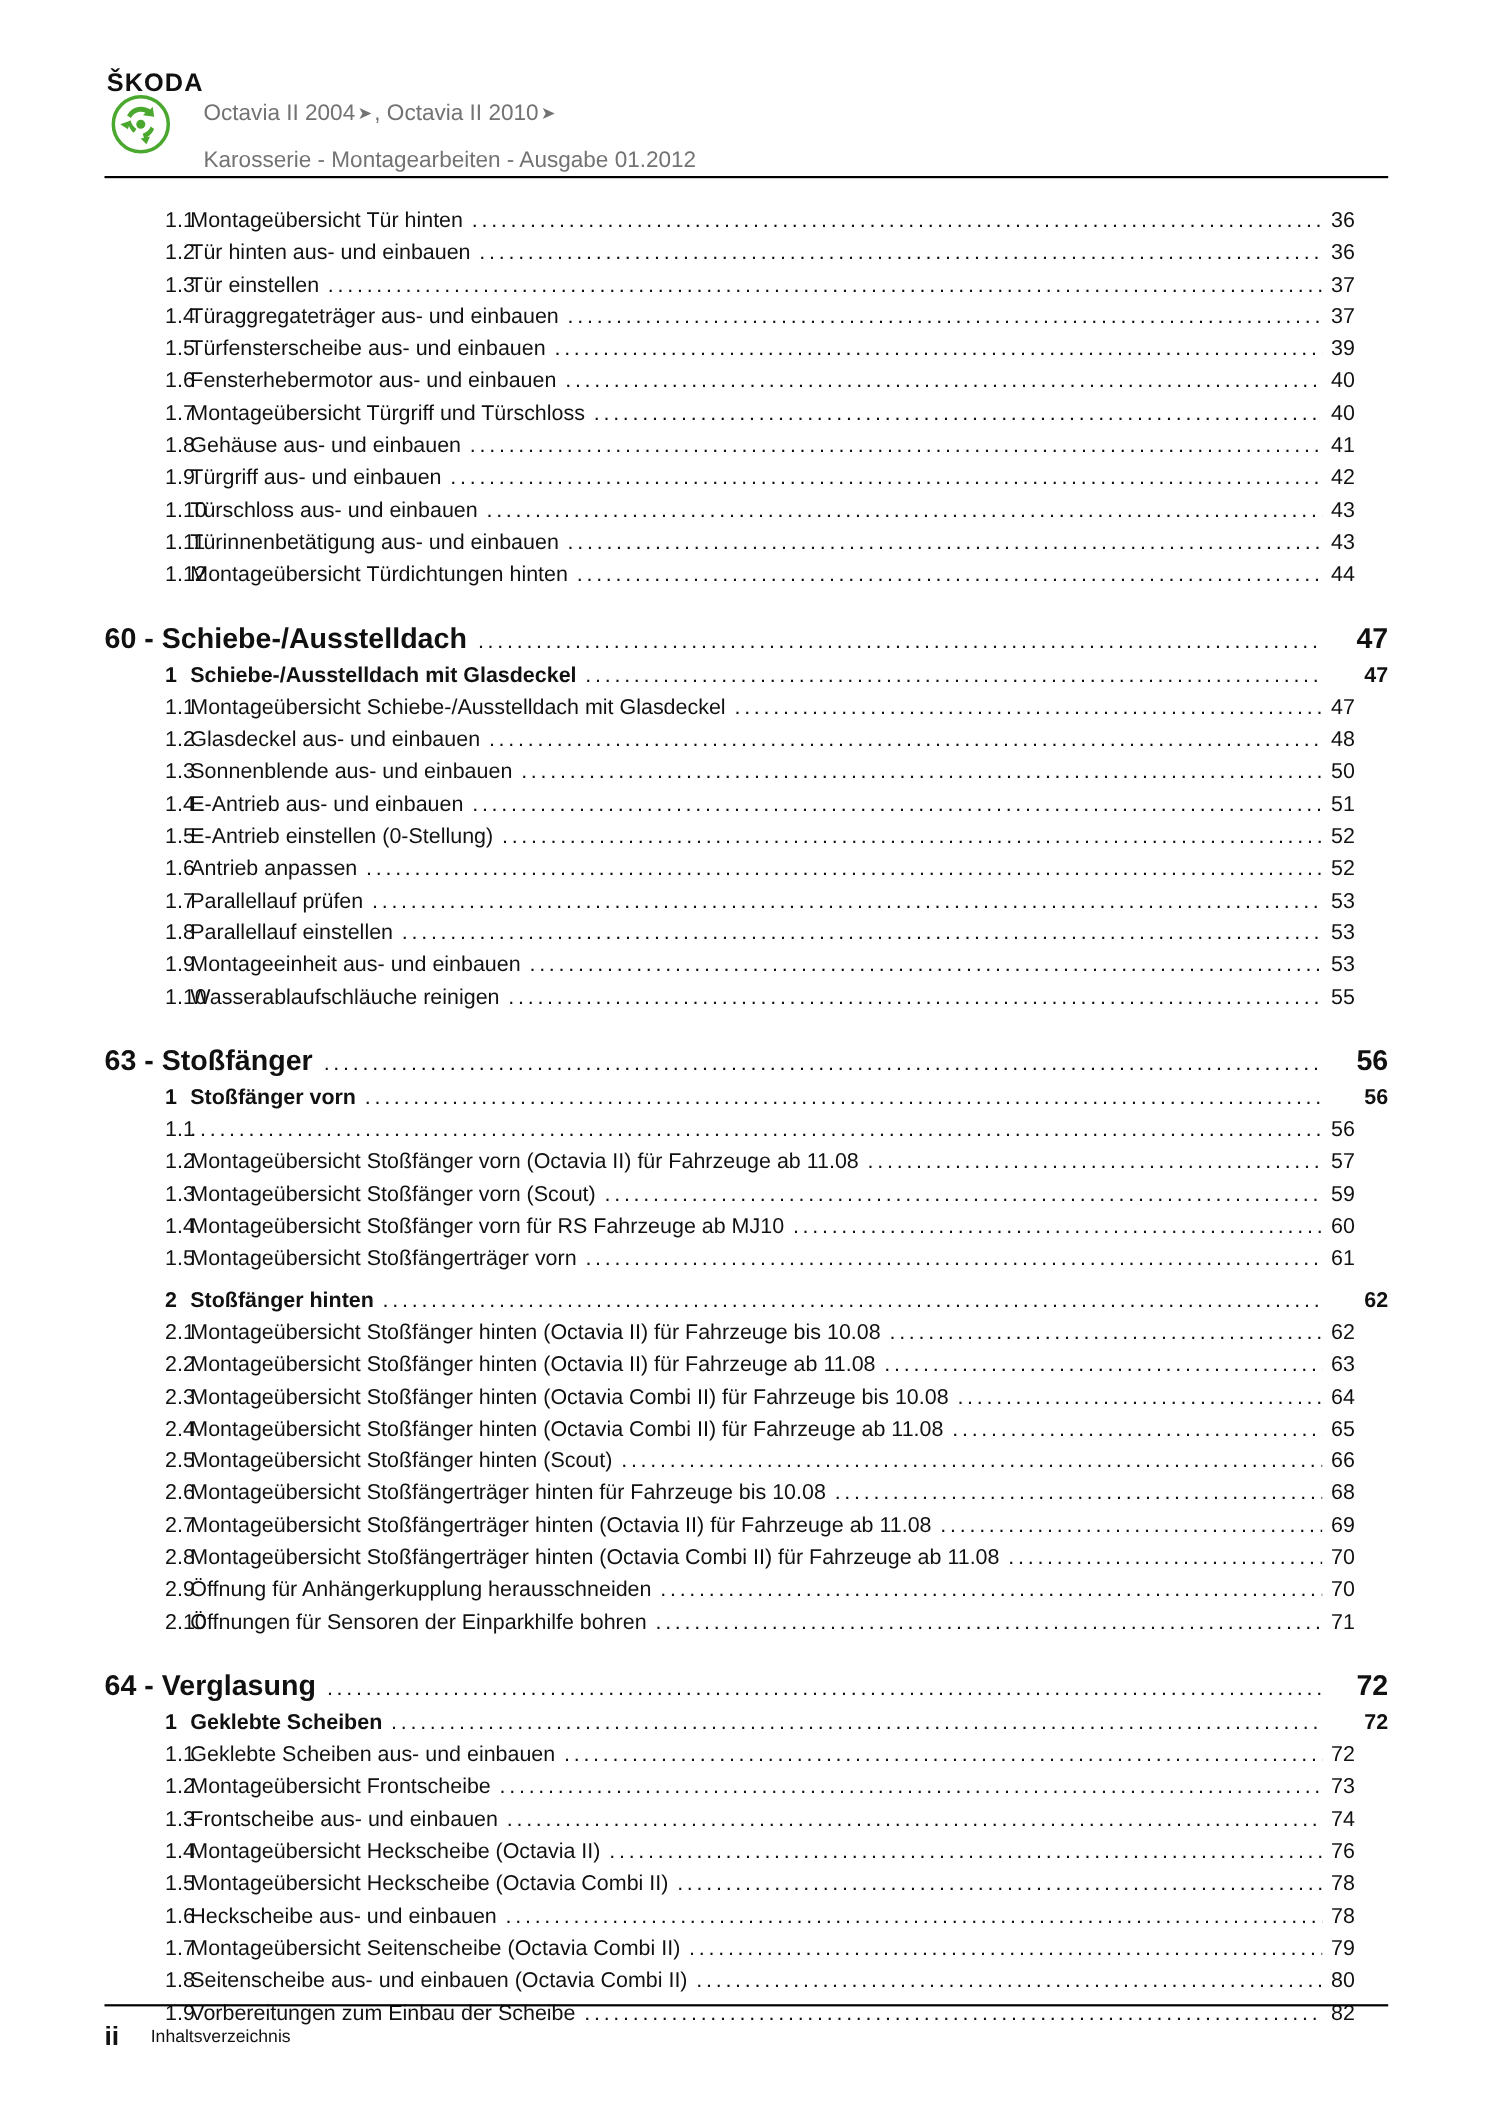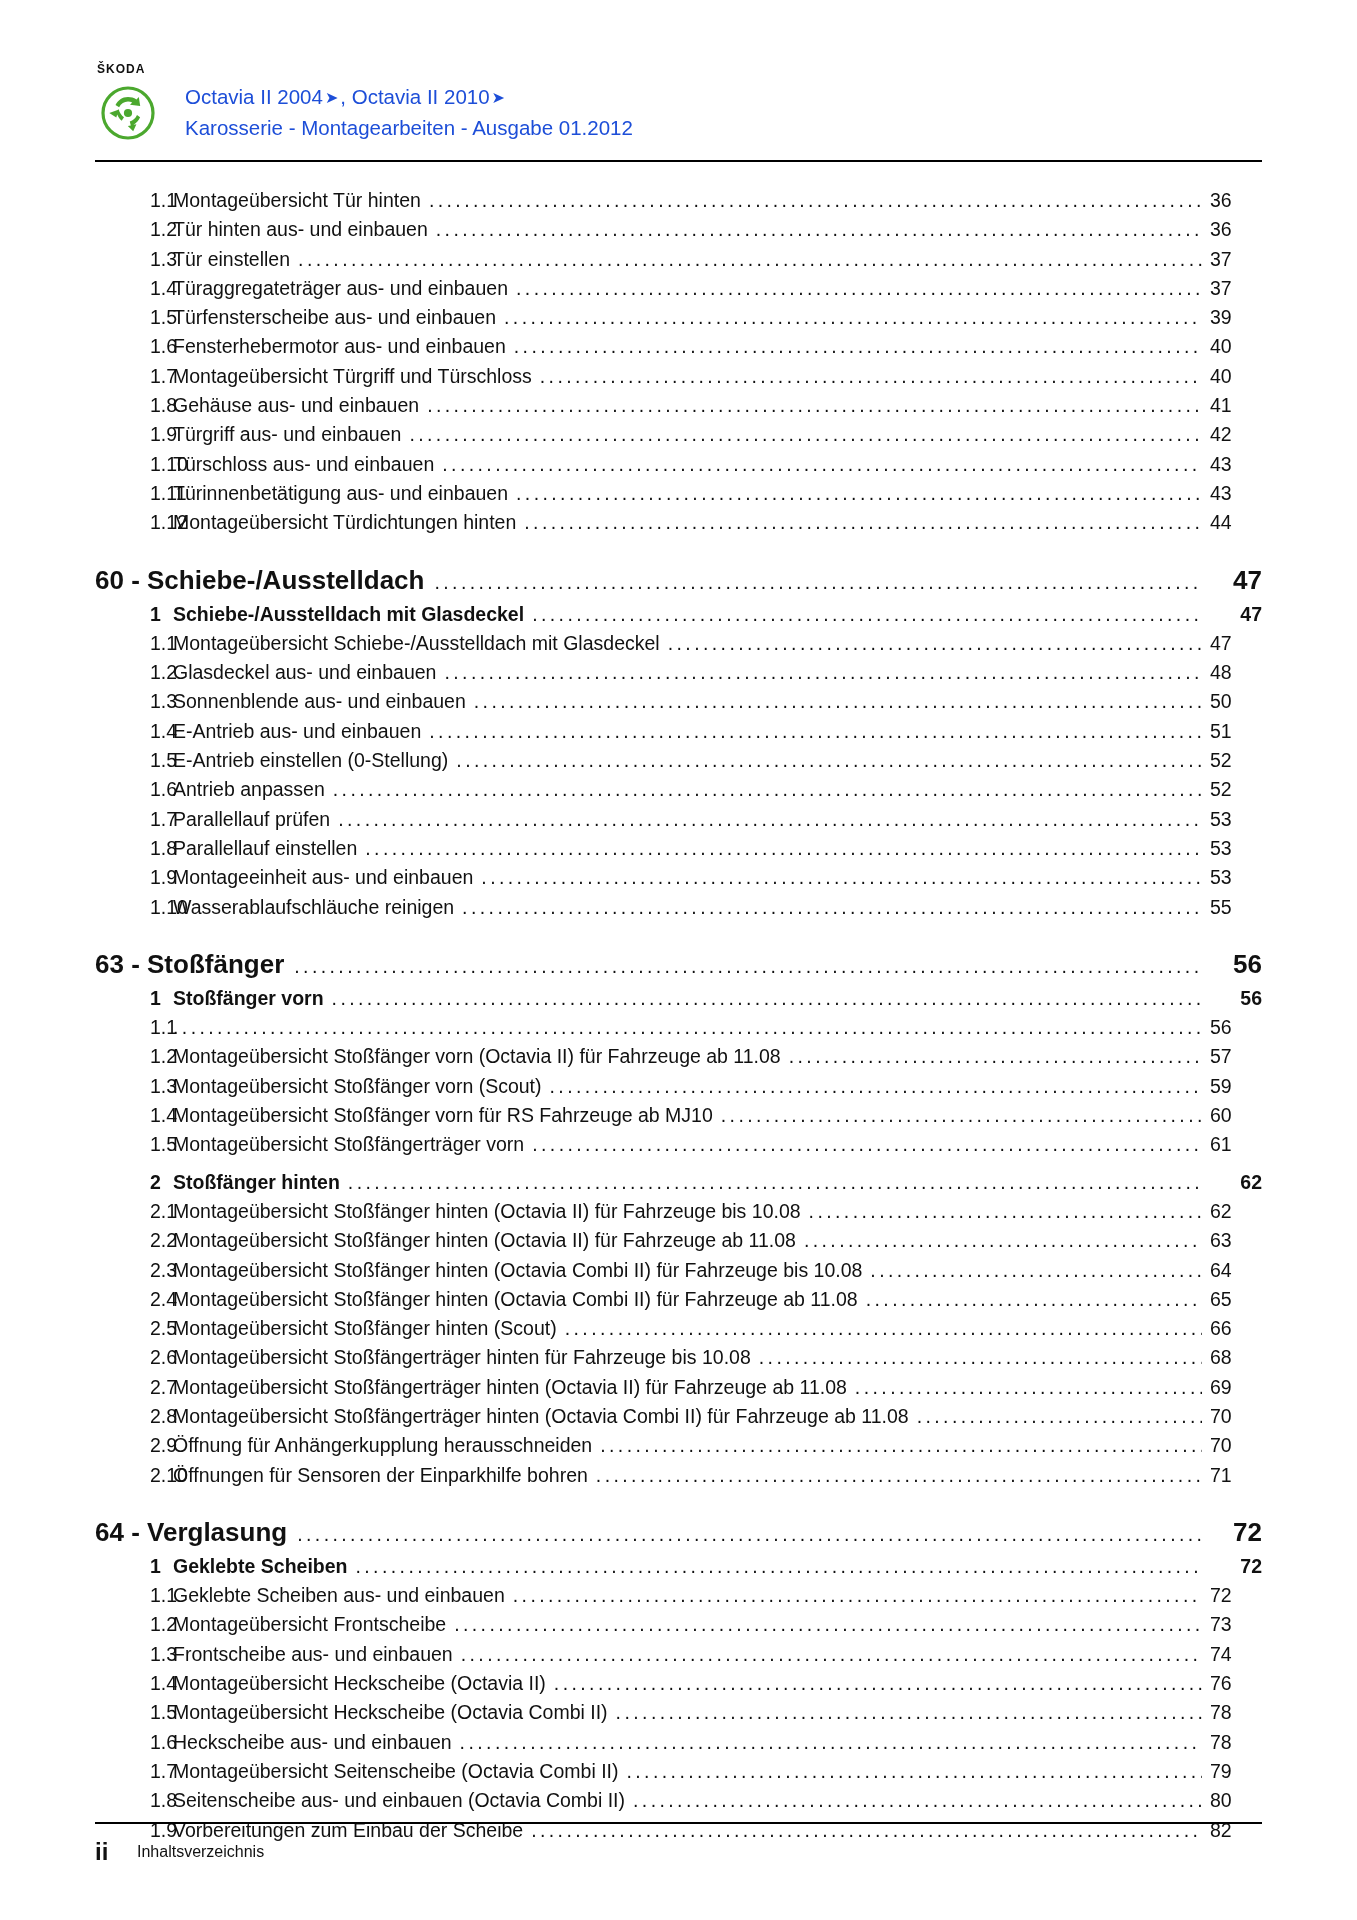--- a/index.html
+++ b/index.html
@@ -35,21 +35,21 @@
   .logo-wrap {
     position: absolute;
     left: 0;
     top: 0;
     width: 110px;
     height: 86px;
   }
   .logo-text {
     font-family: "Liberation Sans", sans-serif;
     font-weight: bold;
-    font-size: 12px;
+    font-size: 23px;
     letter-spacing: 1px;
     color: #111;
     position: absolute;
     left: 2px;
     top: 2px;
   }
   .logo-mark {
     position: absolute;
     left: 6px;
     top: 26px;
@@ -58,22 +58,22 @@
   }
   .logo-mark svg { display: block; }
 
   .header-titles {
     position: absolute;
     left: 90px;
     top: 22px;
   }
   .header-line {
     font-size: 20.5px;
-    color: #1d4ed8;
-    line-height: 30px;
+    color: #737373;
+    line-height: 42px;
     white-space: nowrap;
   }
   .arrow-glyph {
     font-size: 16px;
     vertical-align: 1px;
     padding: 0 2px;
   }
   .header-rule {
     position: absolute;
     left: 95px;

